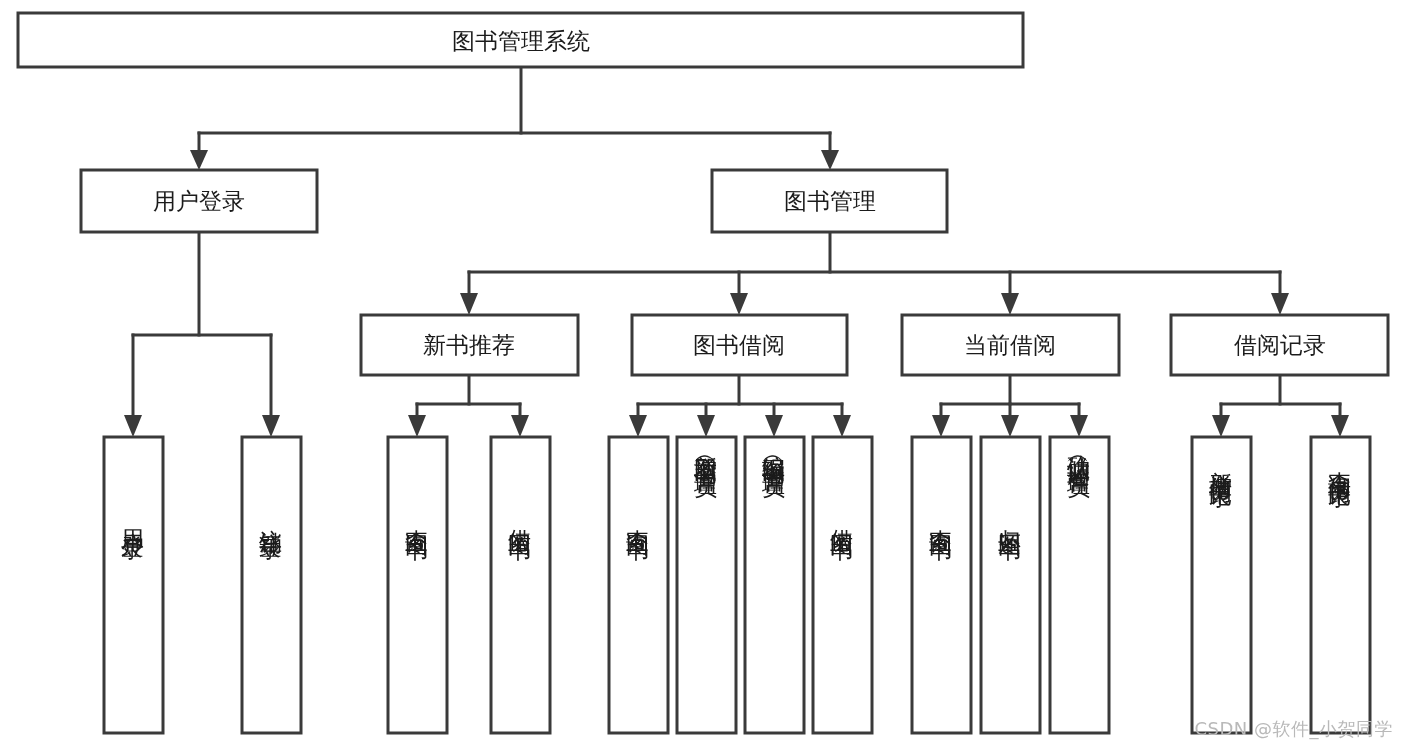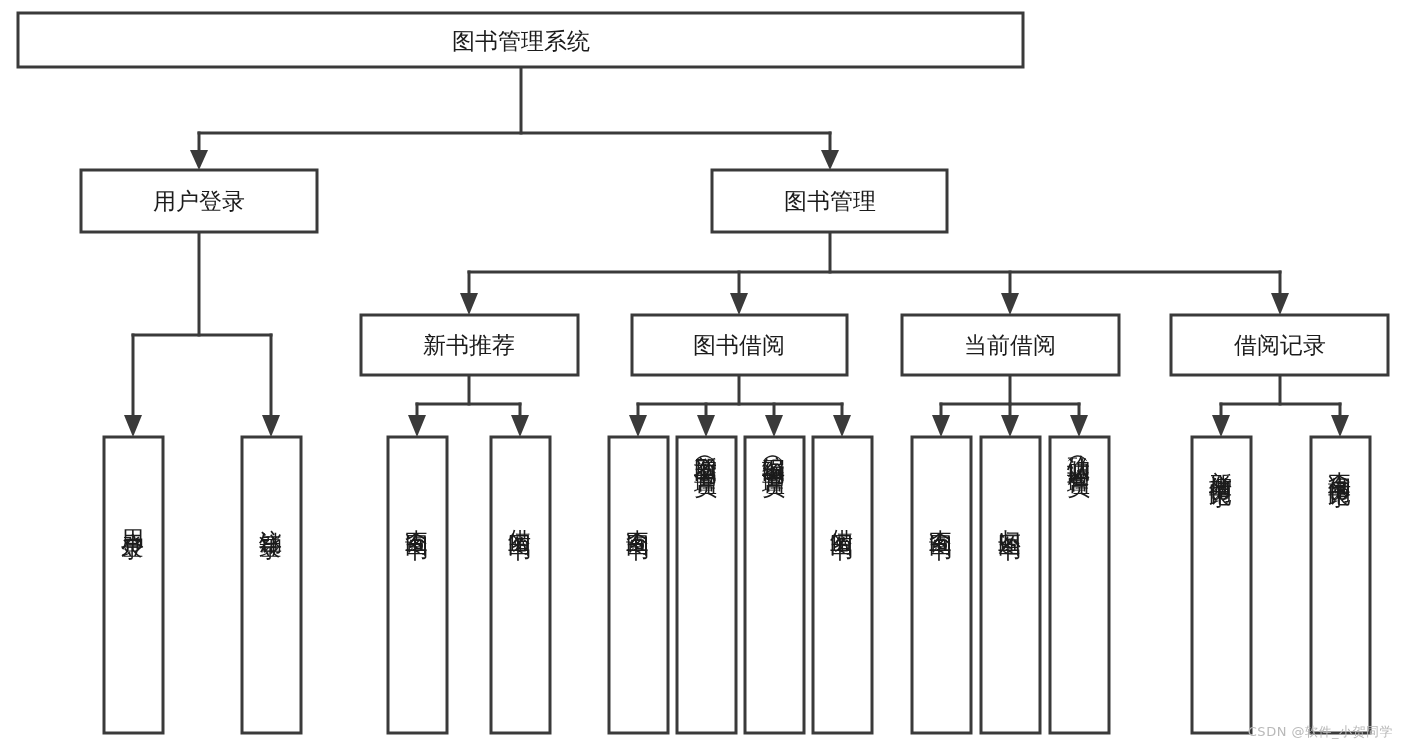--- a/index.html
+++ b/index.html
@@ -48,21 +48,21 @@
     text-anchor: middle;
     writing-mode: vertical-rl;
     text-orientation: upright;
     letter-spacing: 3px;
   }
   .watermark {
     position: absolute;
     right: 12px;
     bottom: 6px;
     color: #b9b9b9;
-    font-size: 13px;
+    font-size: 18px;
     font-family: "DejaVu Sans", "Liberation Sans", sans-serif;
     letter-spacing: 0.5px;
     white-space: nowrap;
     pointer-events: none;
   }
 </style>
 </head>
 <body>
 
 <svg id="diagram" viewBox="0 0 1405 747" xmlns="http://www.w3.org/2000/svg">

